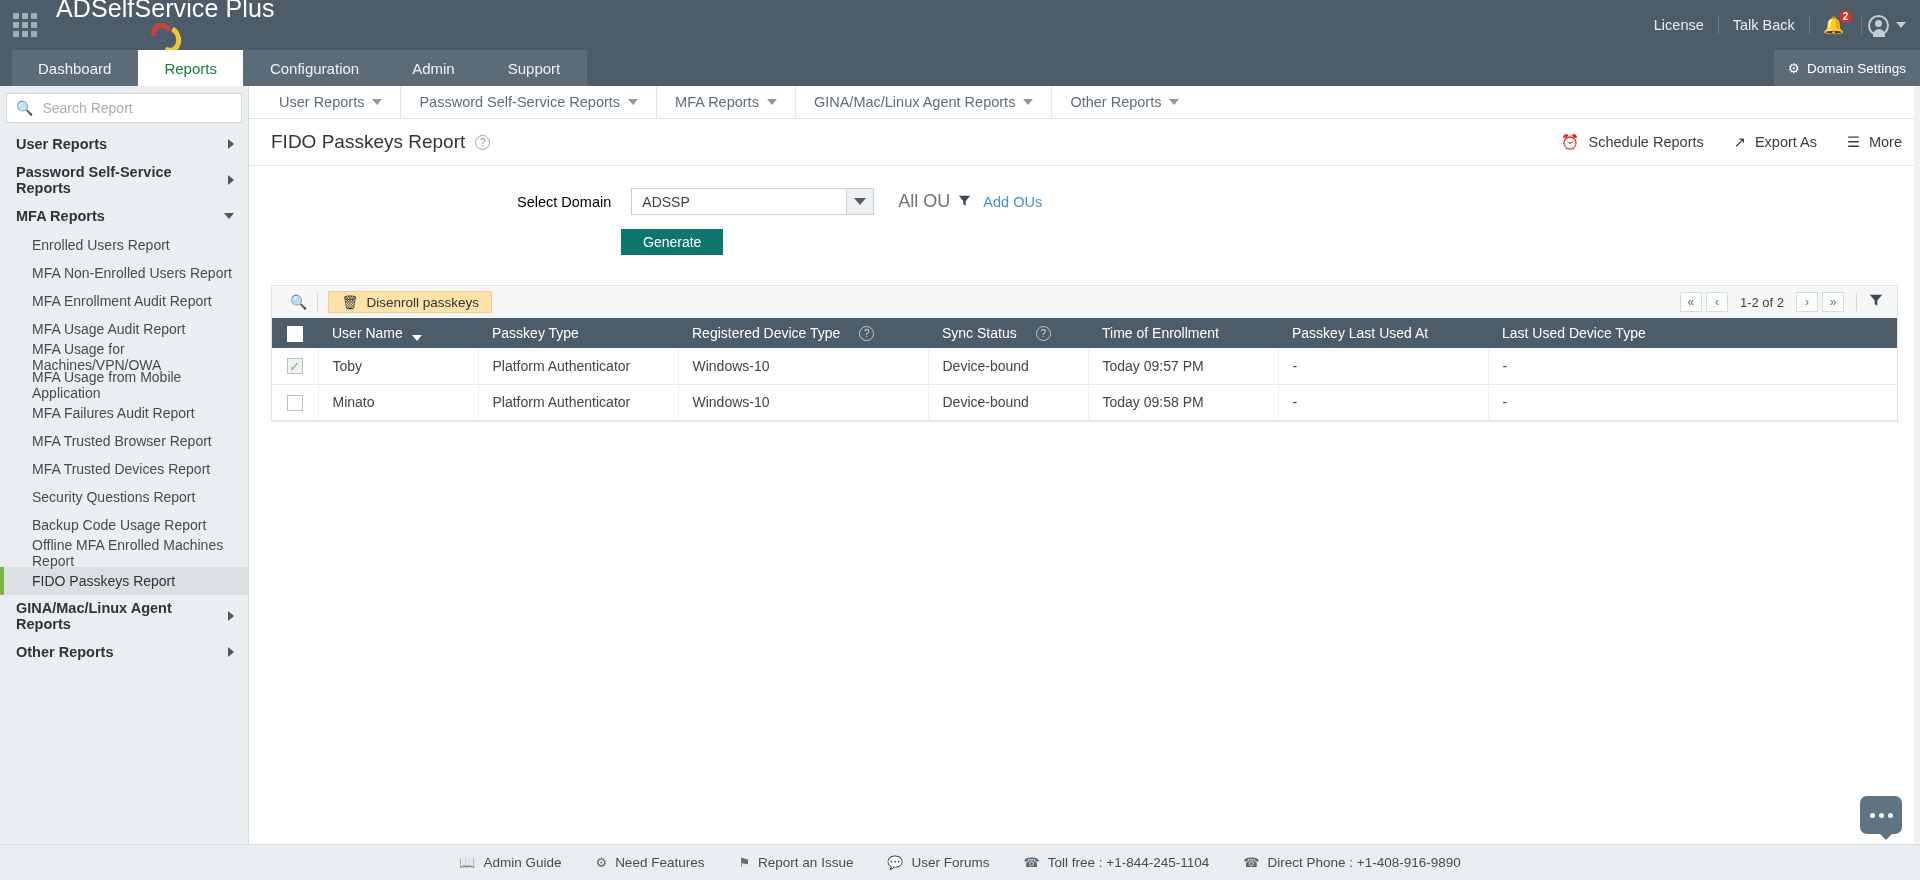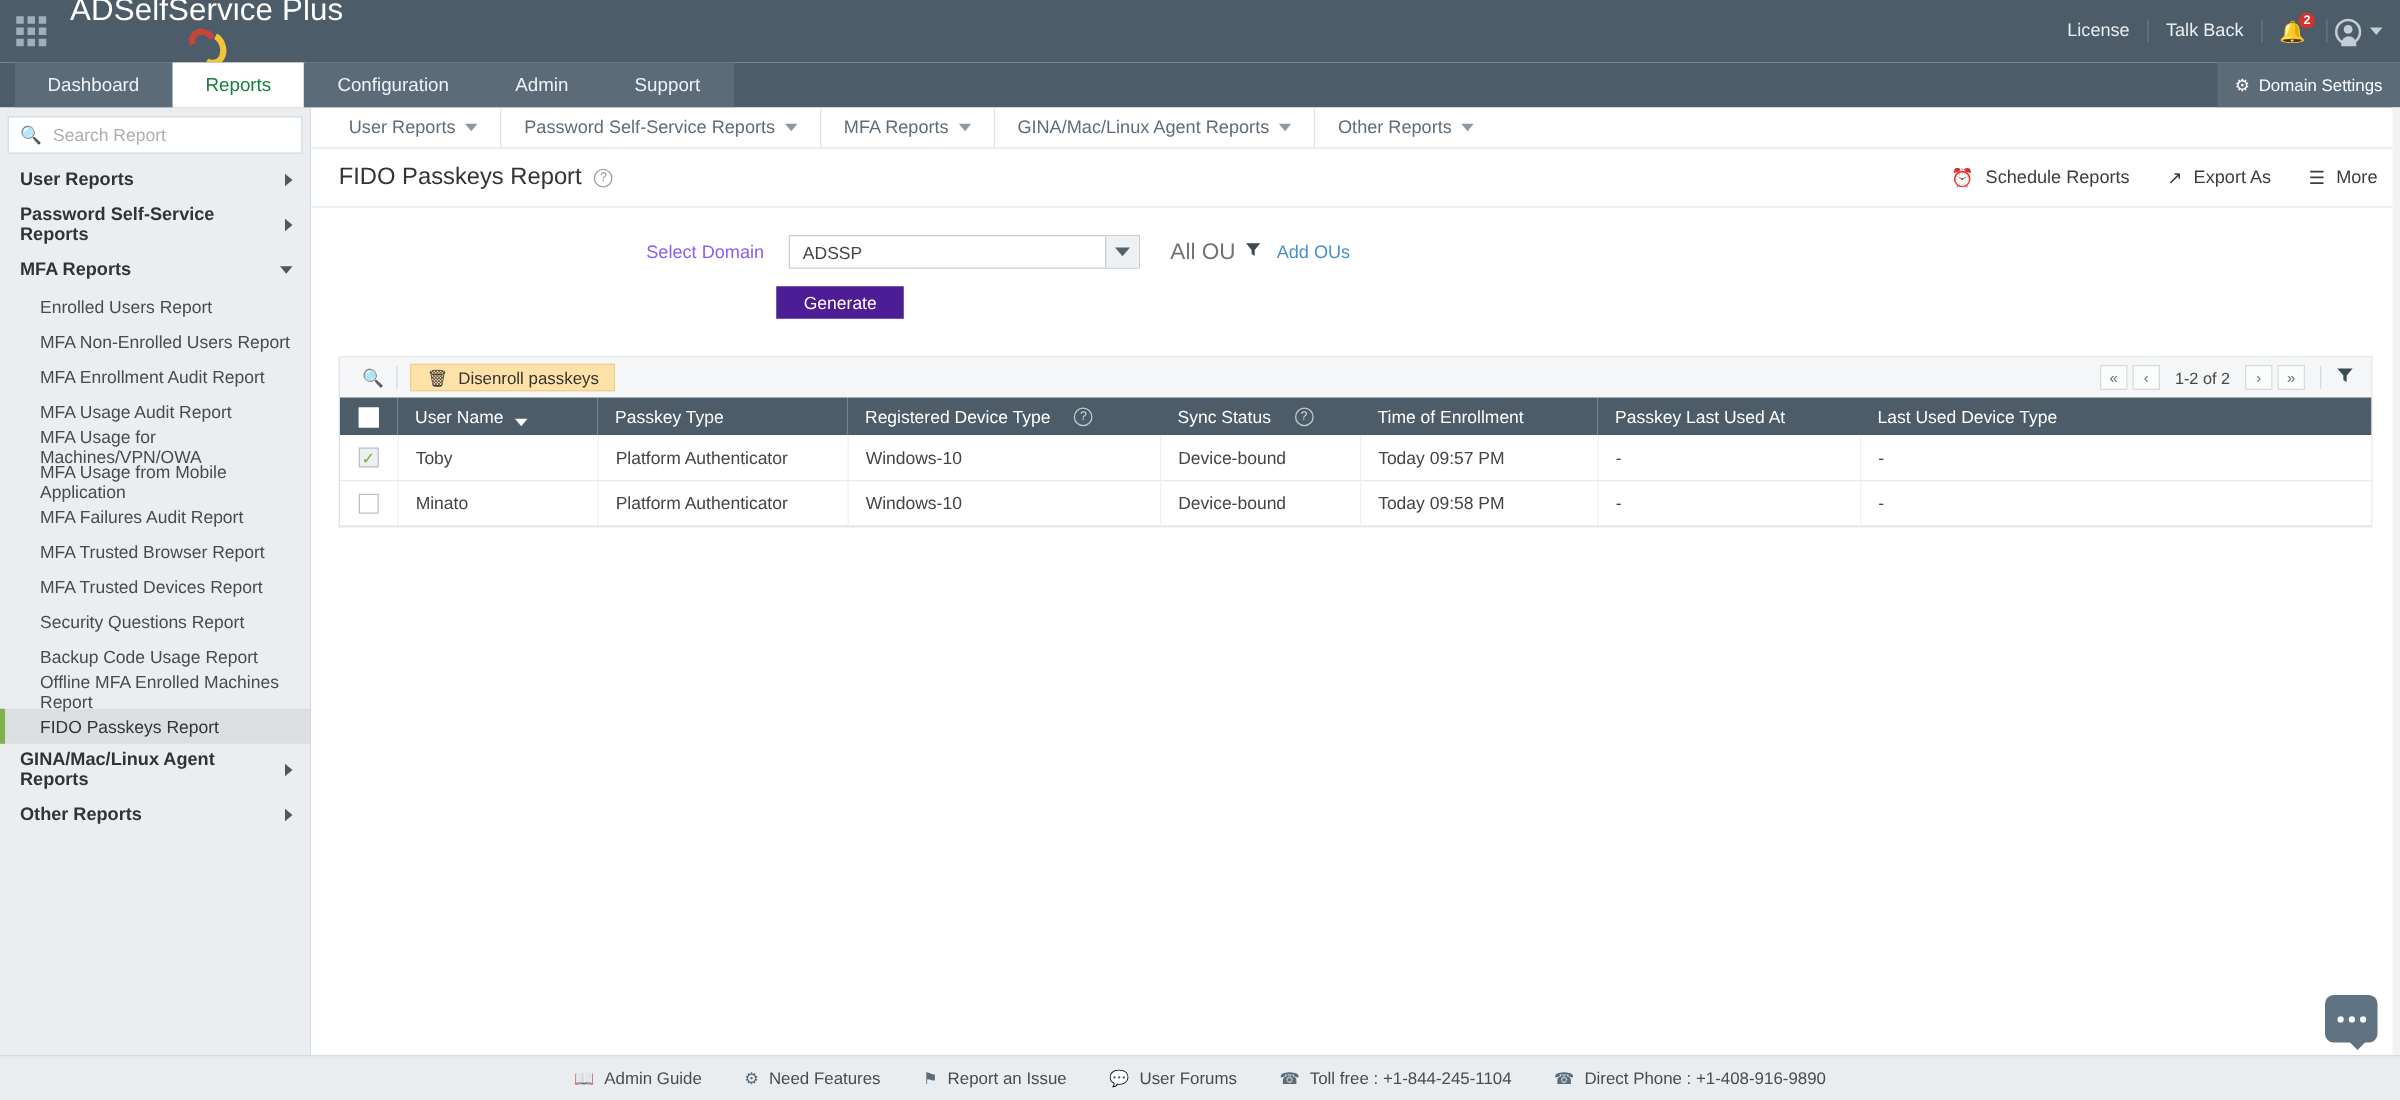--- a/index.html
+++ b/index.html
@@ -133,38 +133,38 @@
     display: inline-flex; align-items: center; justify-content: center;
     width: 15px; height: 15px; border: 1px solid #9aa4ab; border-radius: 50%;
     color: #8b949b; font-size: 10px; margin-left: 10px; cursor: pointer;
   }
   .head-actions { margin-left: auto; display: flex; align-items: center; gap: 30px; }
   .head-action { display: flex; align-items: center; gap: 9px; font-size: 14.5px; color: #3c3c3c; cursor: pointer; }
   .hr-line { height: 1px; background: #e4e8ea; margin: 0 0 0 0; }
 
   .filter-row { display: flex; align-items: center; padding: 22px 0 0 0; }
   .filter-inner { margin-left: 268px; display: flex; align-items: center; }
-  .filter-label { font-size: 14.5px; color: #8b5cf6; margin-right: 20px; }
+  .filter-label { font-size: 14.5px; color: #000000; margin-right: 20px; }
   .select-box {
-    width: 281px; height: 27px; border: 1px solid #c6ced3; display: flex; align-items: center;
+    width: 243px; height: 27px; border: 1px solid #c6ced3; display: flex; align-items: center;
     background: #fff; cursor: pointer;
   }
   .select-box .val { font-size: 14px; color: #444; padding-left: 10px; flex: 1; }
   .select-box .btn {
     width: 27px; height: 25px; background: #eef1f3; border-left: 1px solid #c6ced3;
     display: flex; align-items: center; justify-content: center;
   }
   .select-box .btn .cd { width:0;height:0;border-left:6px solid transparent;border-right:6px solid transparent;border-top:7px solid #53616b; }
   .all-ou { font-size: 18px; color: #737373; margin-left: 24px; cursor: pointer; }
   .funnel { margin-left: 8px; cursor: pointer; }
   .add-ous { font-size: 14.5px; color: #4a90c4; margin-left: 12px; cursor: pointer; }
 
   .gen-row { padding: 14px 0 0 0; display: flex; }
   .gen-btn {
-    margin-left: 372px; background: #4c1d95; color: #fff; border: 0; height: 26px;
+    margin-left: 372px; background: #0f766e; color: #fff; border: 0; height: 26px;
     padding: 0 22px; font-size: 14px; cursor: pointer; font-family: inherit;
   }
 
   
   .table-wrap { margin: 30px 22px 0 22px; border: 1px solid #dfe3e6; }
   .table-toolbar {
     height: 32px; background: #f4f6f7; display: flex; align-items: center; padding: 0 8px;
   }
   .tt-search { font-size: 14px; font-weight: bold; color: #222; padding: 0 10px; cursor: pointer; }
   .tt-sep { width: 1px; height: 18px; background: #d3d8db; margin-right: 10px; }

